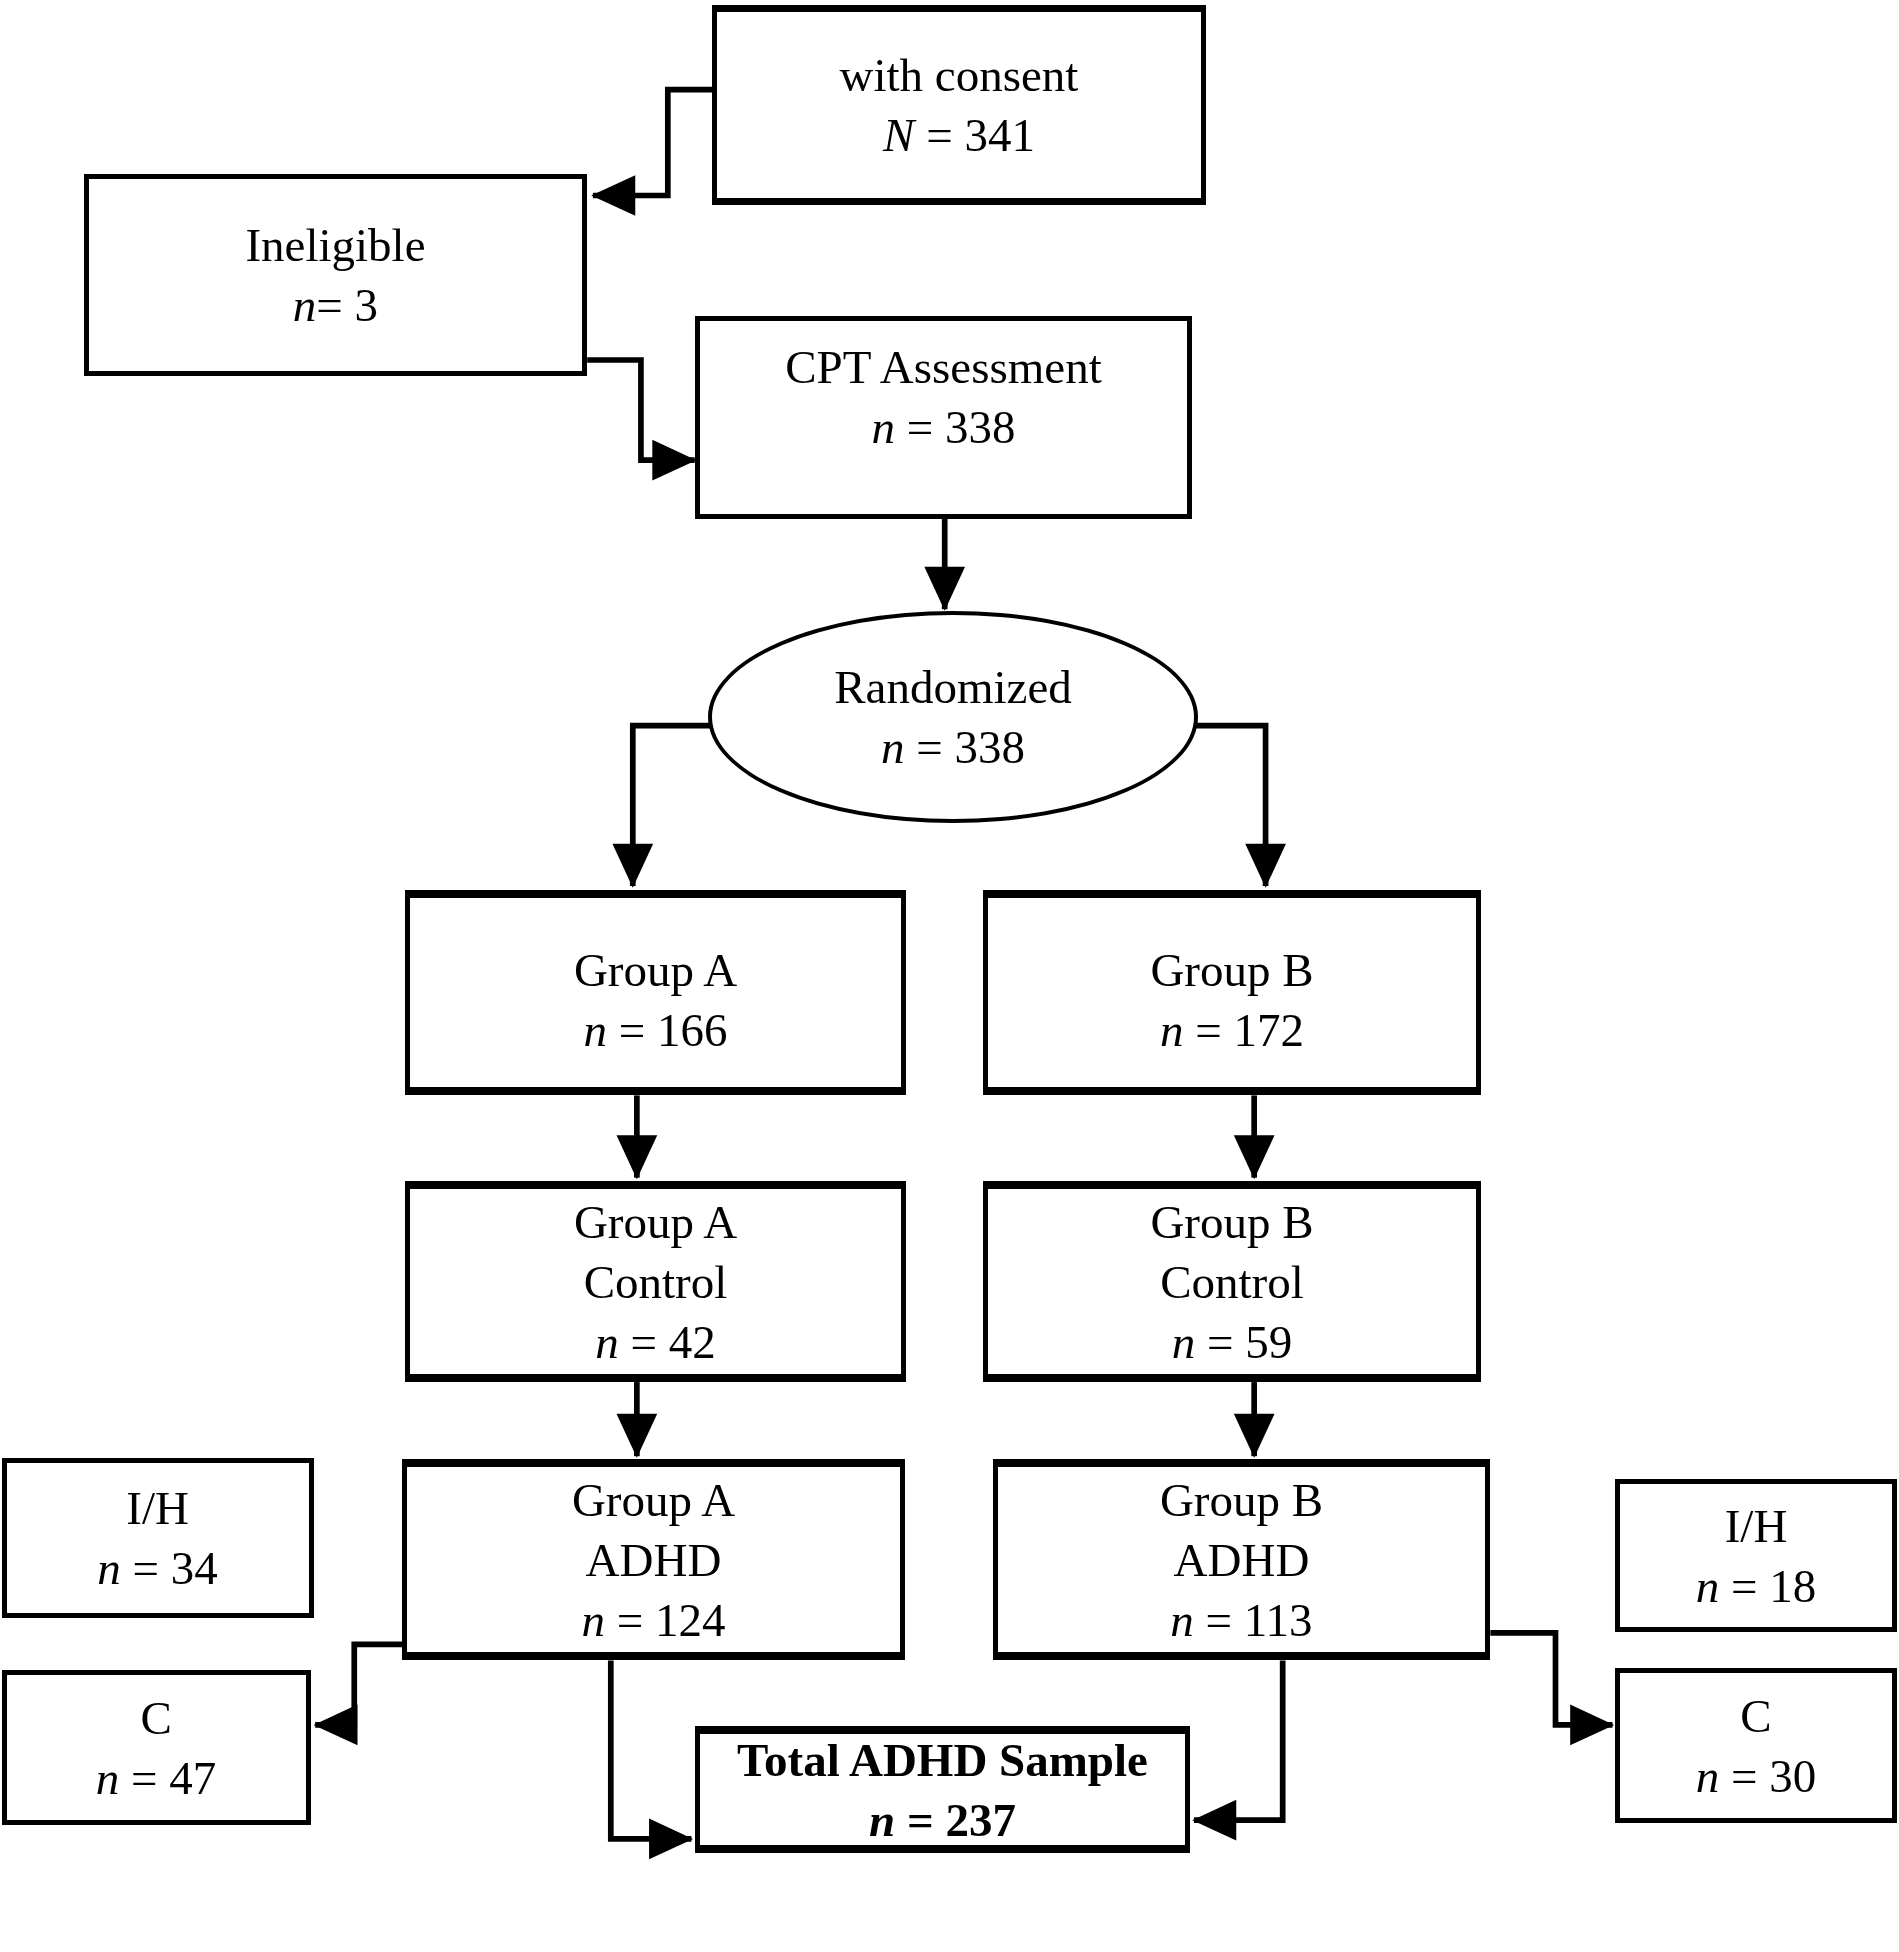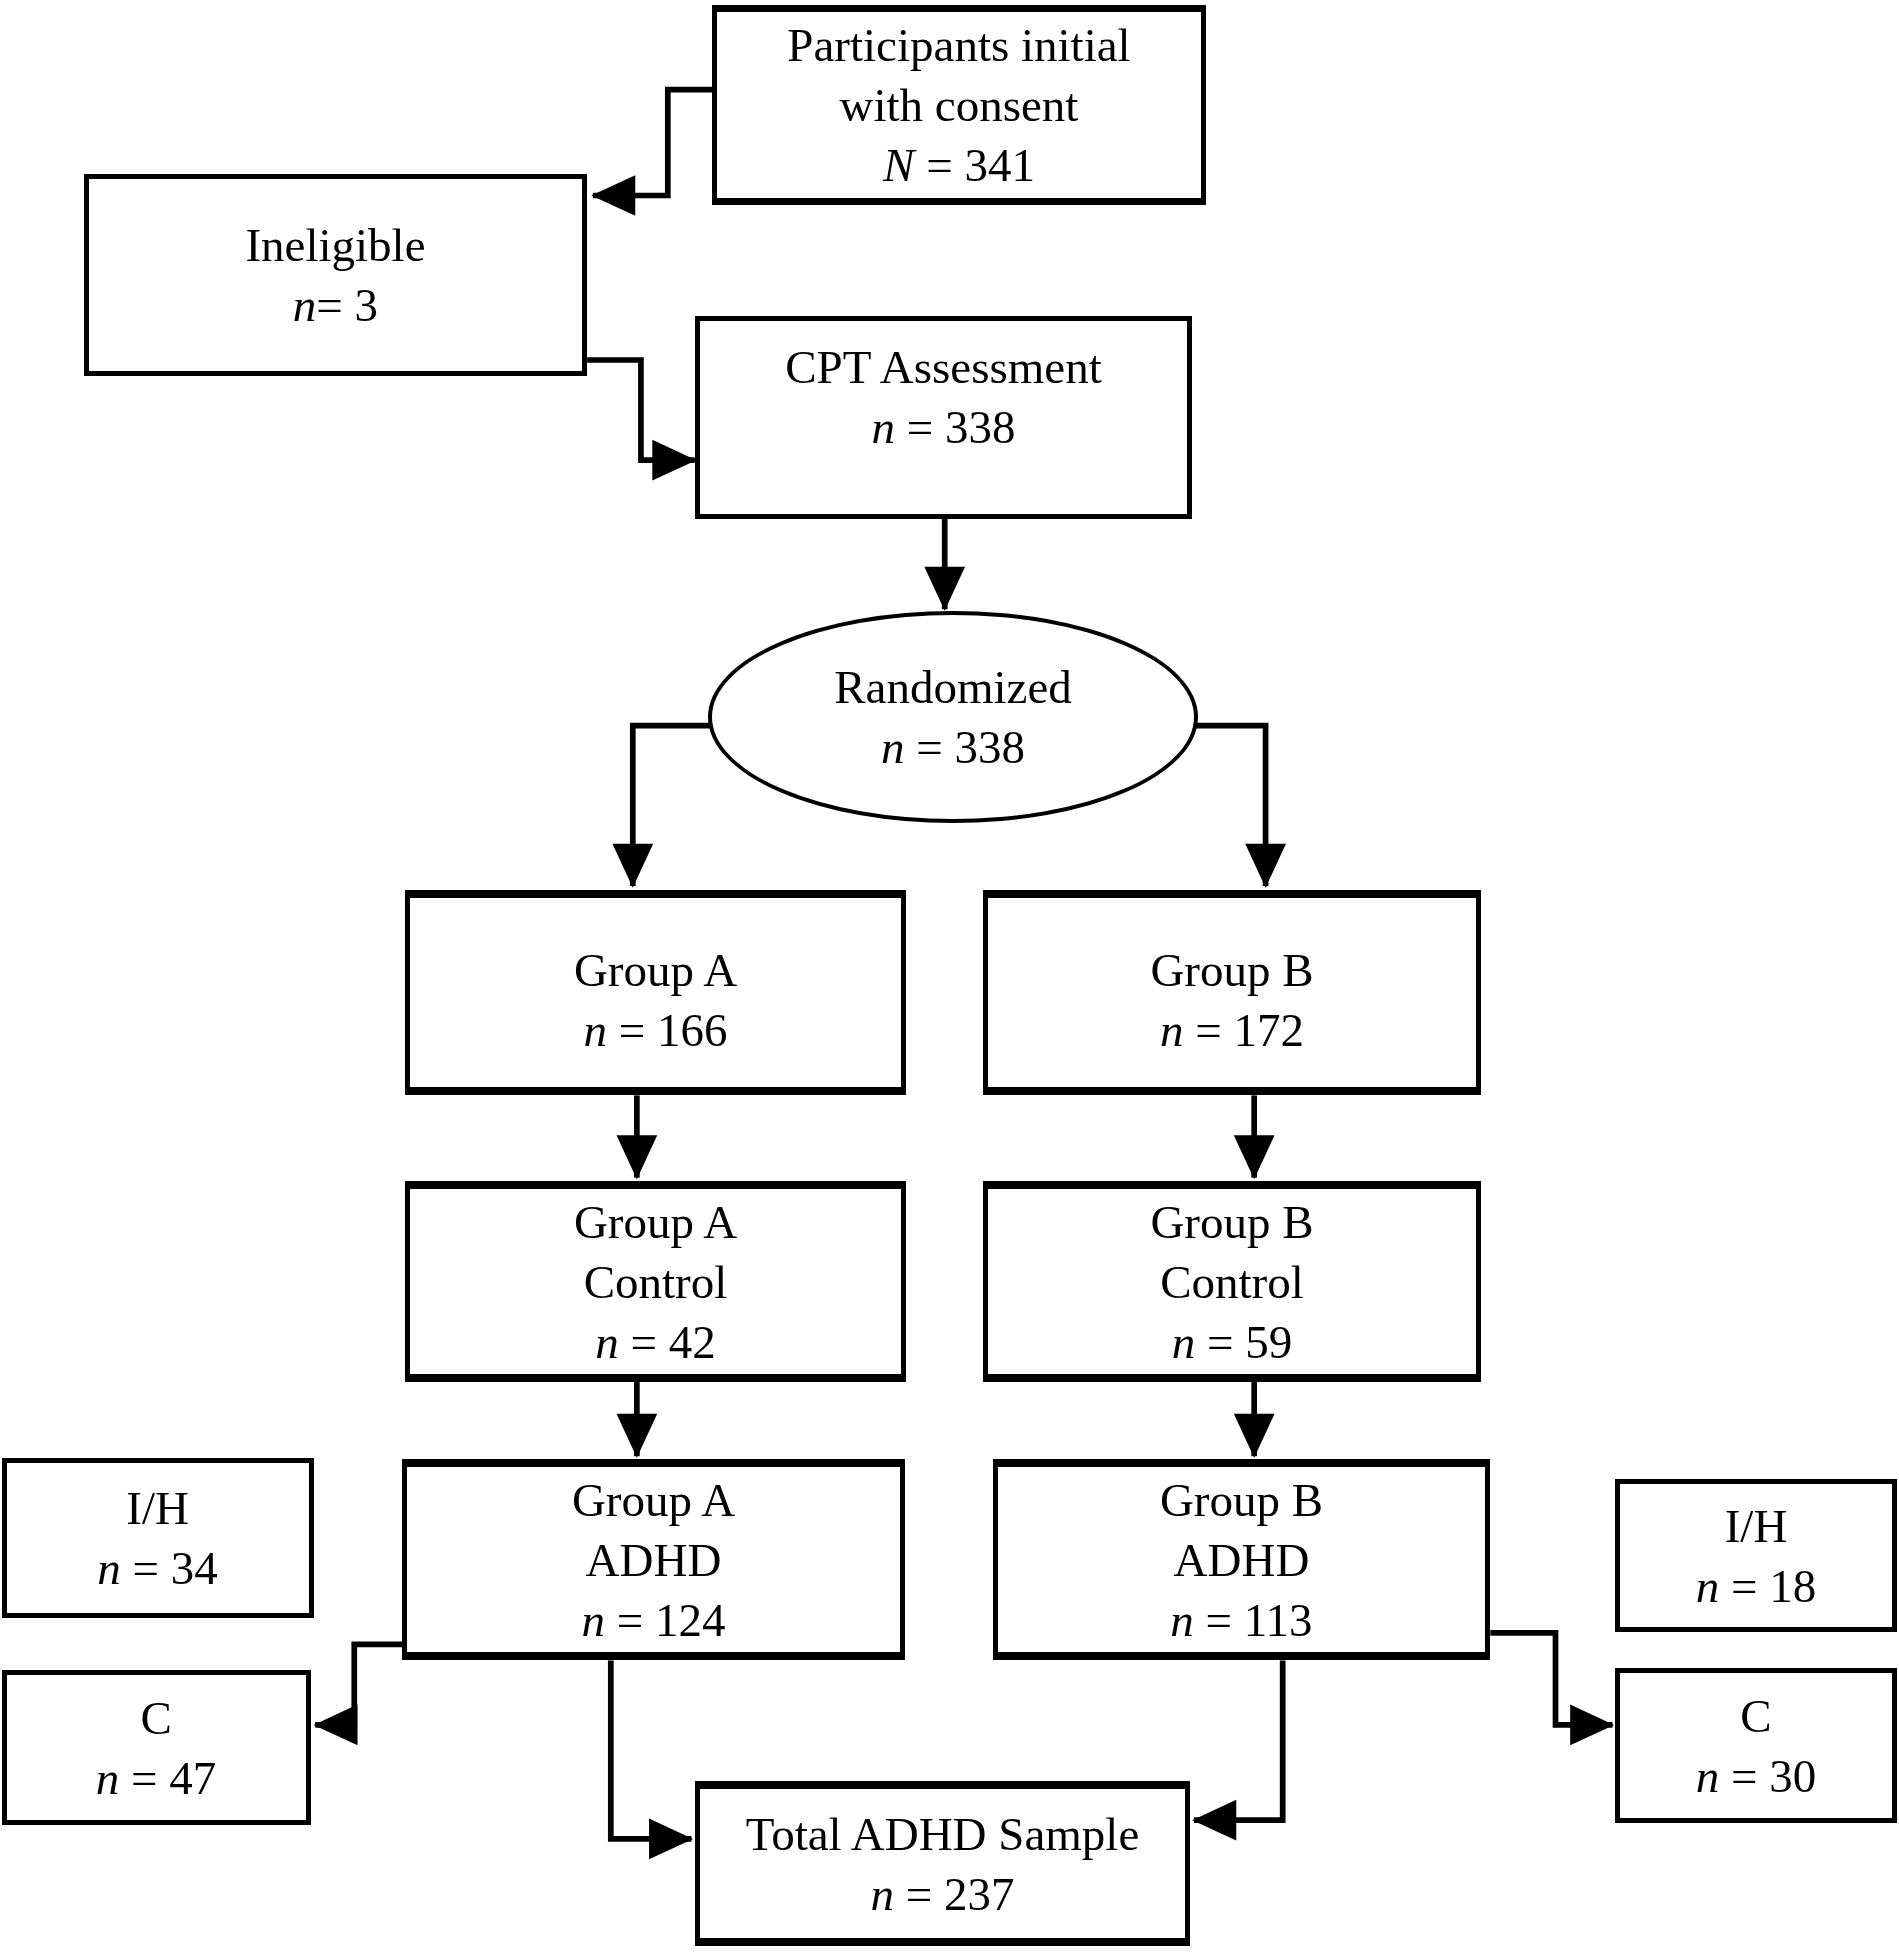--- a/index.html
+++ b/index.html
@@ -58,21 +58,20 @@
       <polyline points="782,1697 782,1788" marker-end="url(#arrow)"></polyline>
       <polyline points="1540,1697 1540,1788" marker-end="url(#arrow)"></polyline>
       <polyline points="494,2019 435,2019 435,2118 387,2118" marker-end="url(#arrow)"></polyline>
       <polyline points="1830,2005 1910,2005 1910,2118 1980,2118" marker-end="url(#arrow)"></polyline>
       <polyline points="750,2039 750,2258 849,2258" marker-end="url(#arrow)"></polyline>
       <polyline points="1575,2039 1575,2235 1466,2235" marker-end="url(#arrow)"></polyline>
     </g>
   </svg>
 
   <div class="box" style="left:712px;top:4.9px;width:494px;height:200px;border-width:7.3px 5.7px;">
-    <span class="ln">Participants initial</span>
     <span class="ln">with consent</span>
     <span class="ln stat"><i>N</i><span> = 341</span></span>
   </div>
 
   <div class="box" style="left:84px;top:174px;width:503px;height:202px;">
     <span class="ln">Ineligible</span>
     <span class="ln stat"><i>n</i><span>= 3</span></span>
   </div>
 
   <div class="box top-align" style="left:695px;top:316px;width:497px;height:203px;padding-top:16px;">
@@ -132,19 +131,19 @@
   <div class="box" style="left:1615px;top:1479px;width:282px;height:153px;">
     <span class="ln">I/H</span>
     <span class="ln stat"><i>n</i><span> = 18</span></span>
   </div>
 
   <div class="box" style="left:1615px;top:1668px;width:282px;height:155px;">
     <span class="ln">C</span>
     <span class="ln stat"><i>n</i><span> = 30</span></span>
   </div>
 
-  <div class="box" style="left:695px;top:1781px;width:495px;height:165px;border-width:8.1px 5.7px;">
+  <div class="box" style="left:695px;top:1726px;width:495px;height:127px;border-width:8.1px 5.7px;font-weight:bold;">
     <span class="ln">Total ADHD Sample</span>
     <span class="ln stat"><i>n</i><span> = 237</span></span>
   </div>
 
 </div>
 
 
 </body></html>

